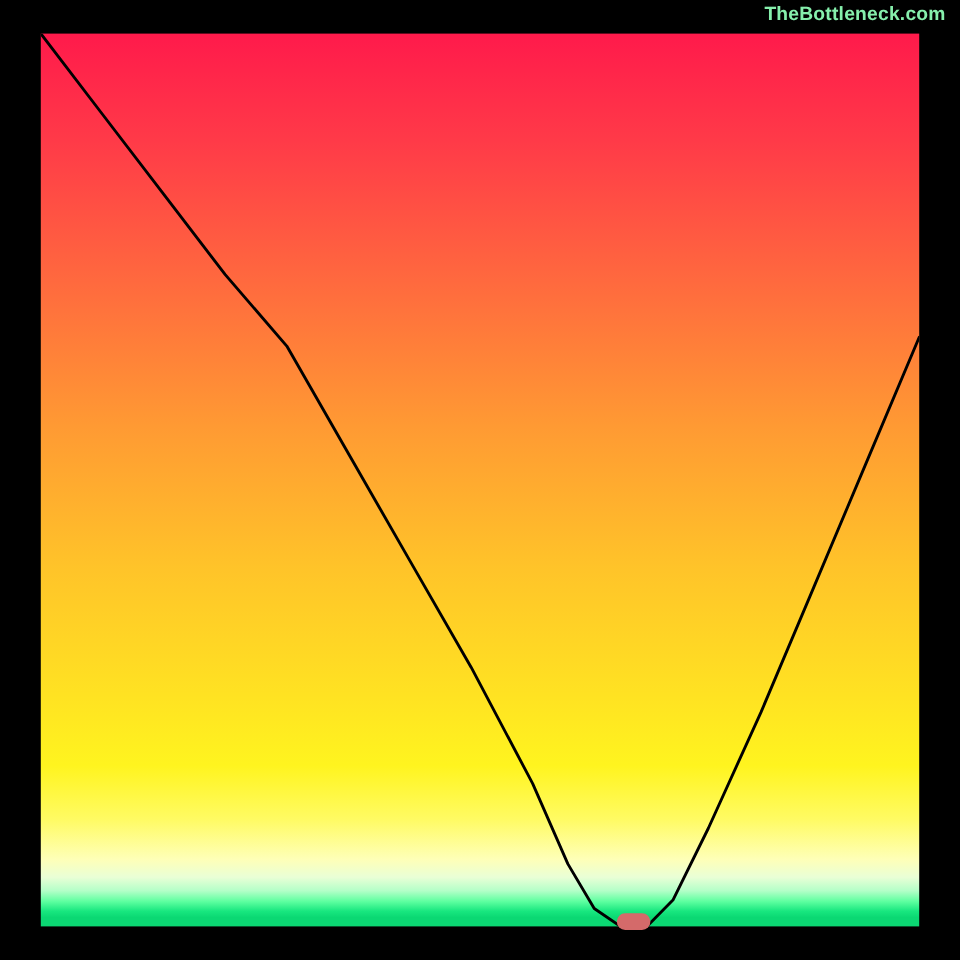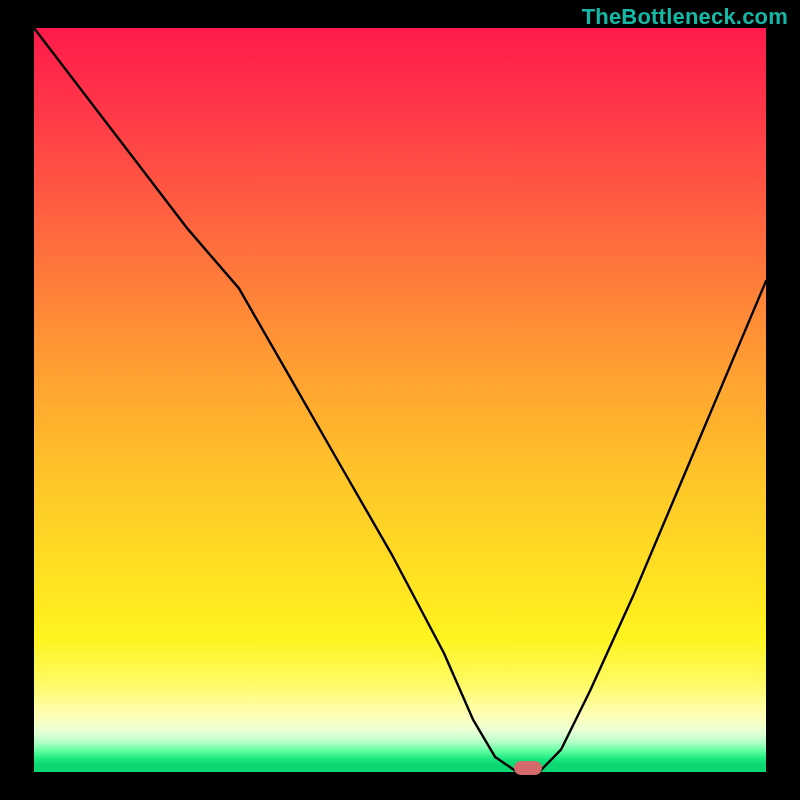--- a/index.html
+++ b/index.html
@@ -14,22 +14,22 @@
   .frame {
     position: relative;
     width: 800px;
     height: 800px;
     background: #000;
   }
   .watermark {
     position: absolute;
     top: 4px;
     right: 12px;
-    color: #14b8a6;
-    font-size: 22px;
+    color: #86efac;
+    font-size: 16px;
     font-weight: 600;
     letter-spacing: 0.2px;
     z-index: 10;
   }
   .plot {
     position: absolute;
     left: 34px;
     top: 28px;
     width: 732px;
     height: 744px;

